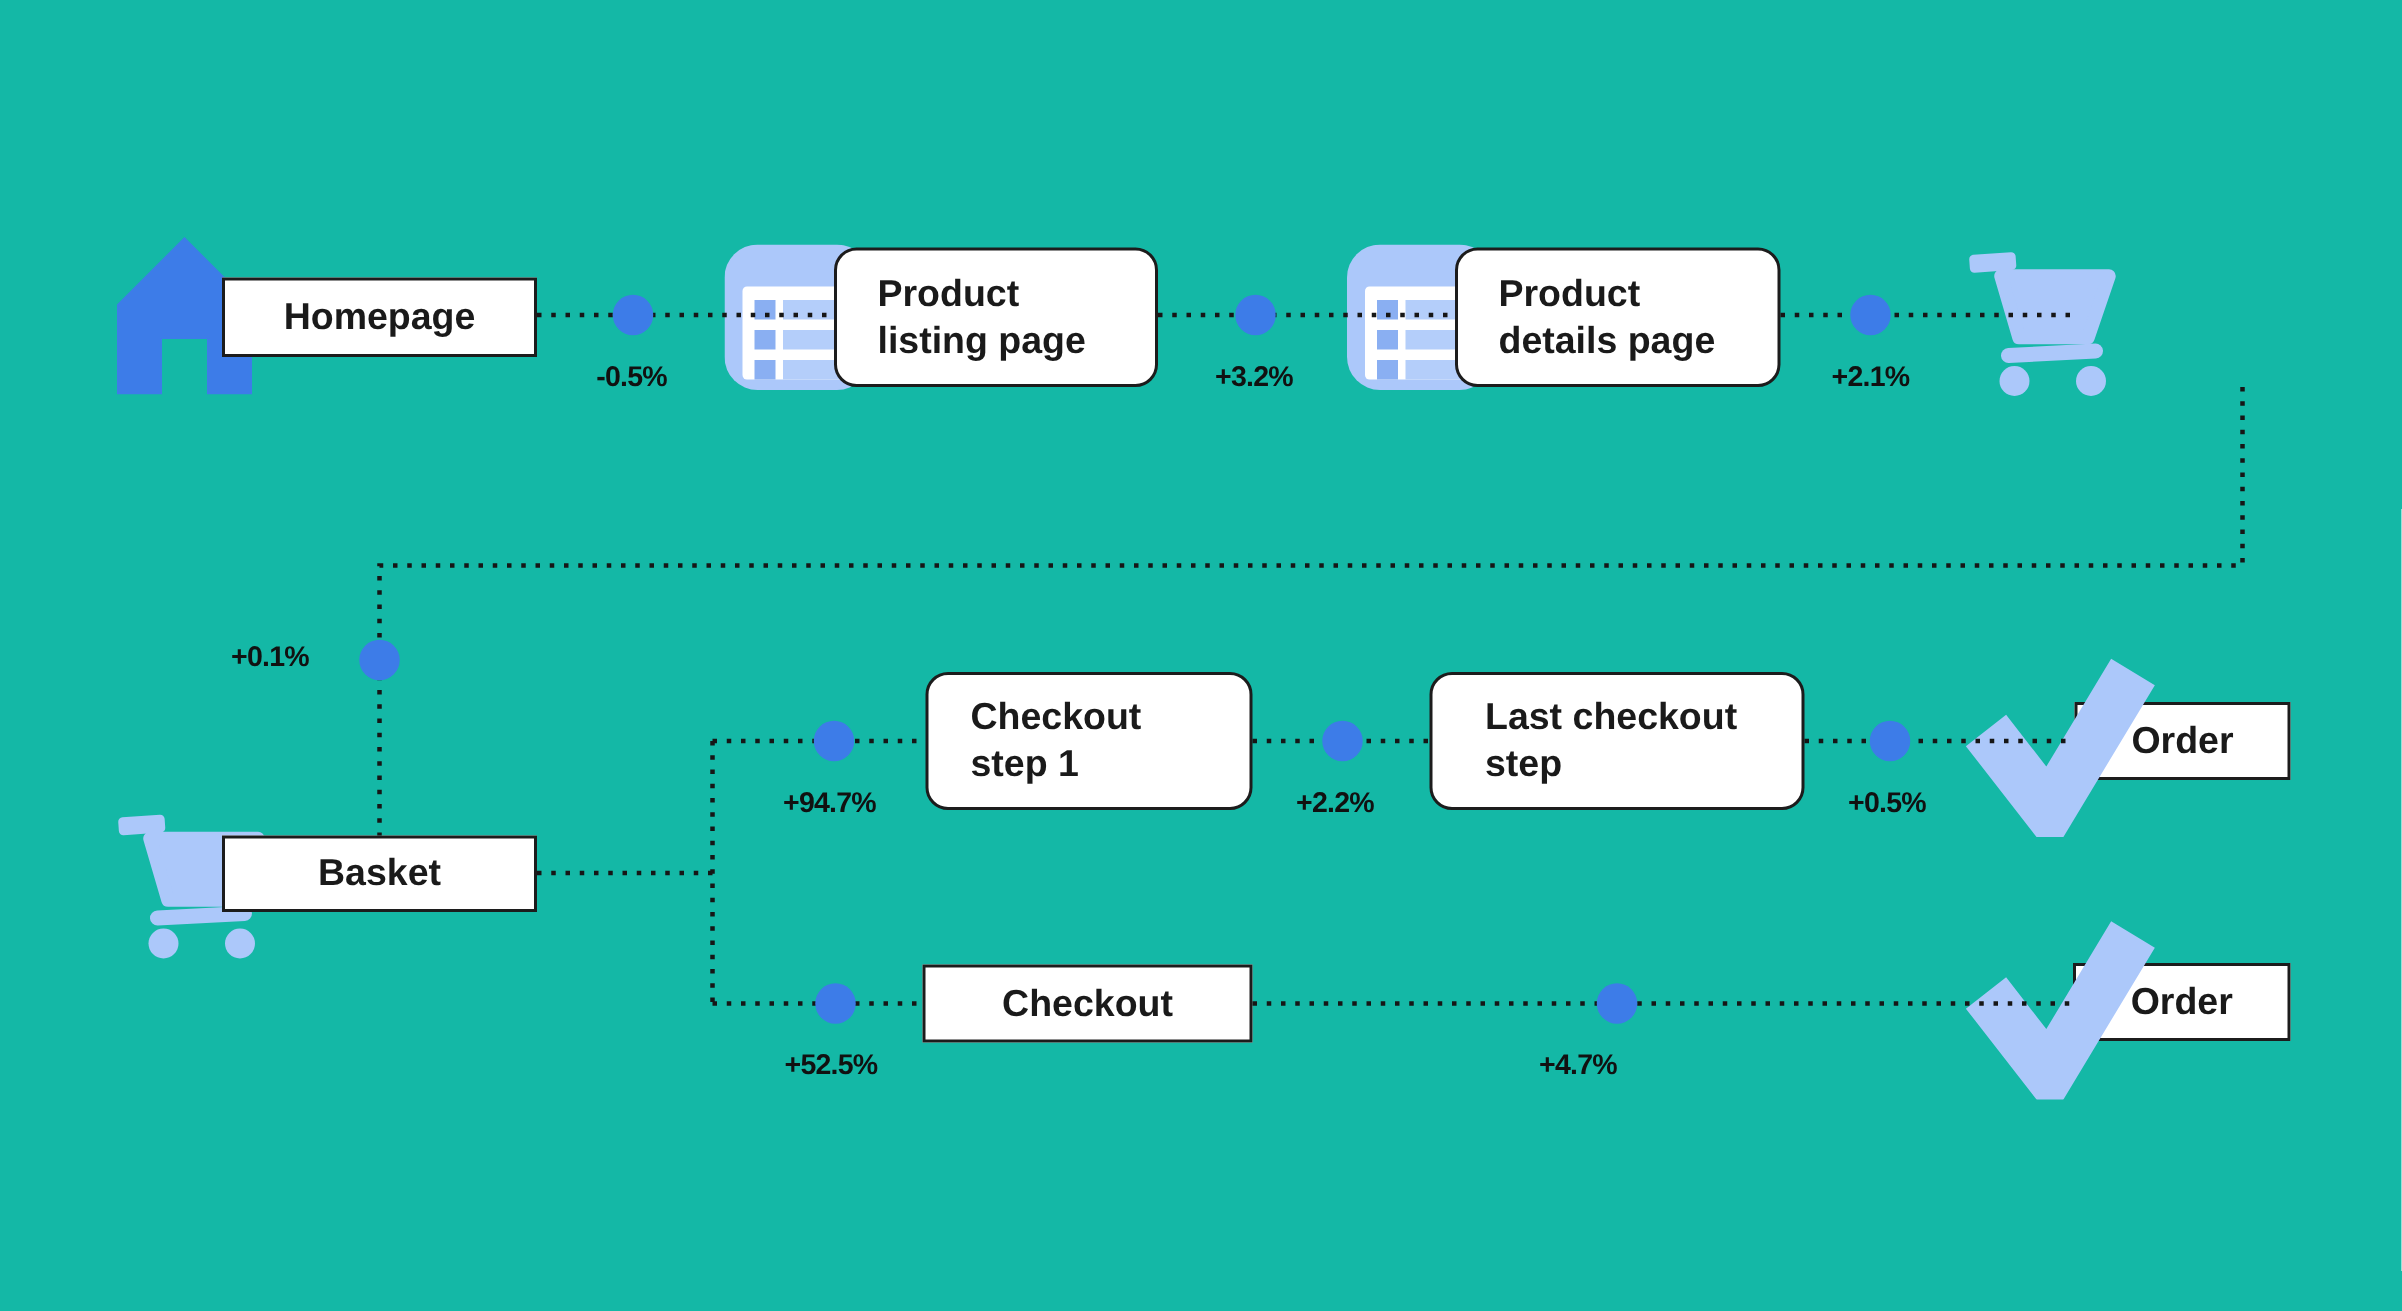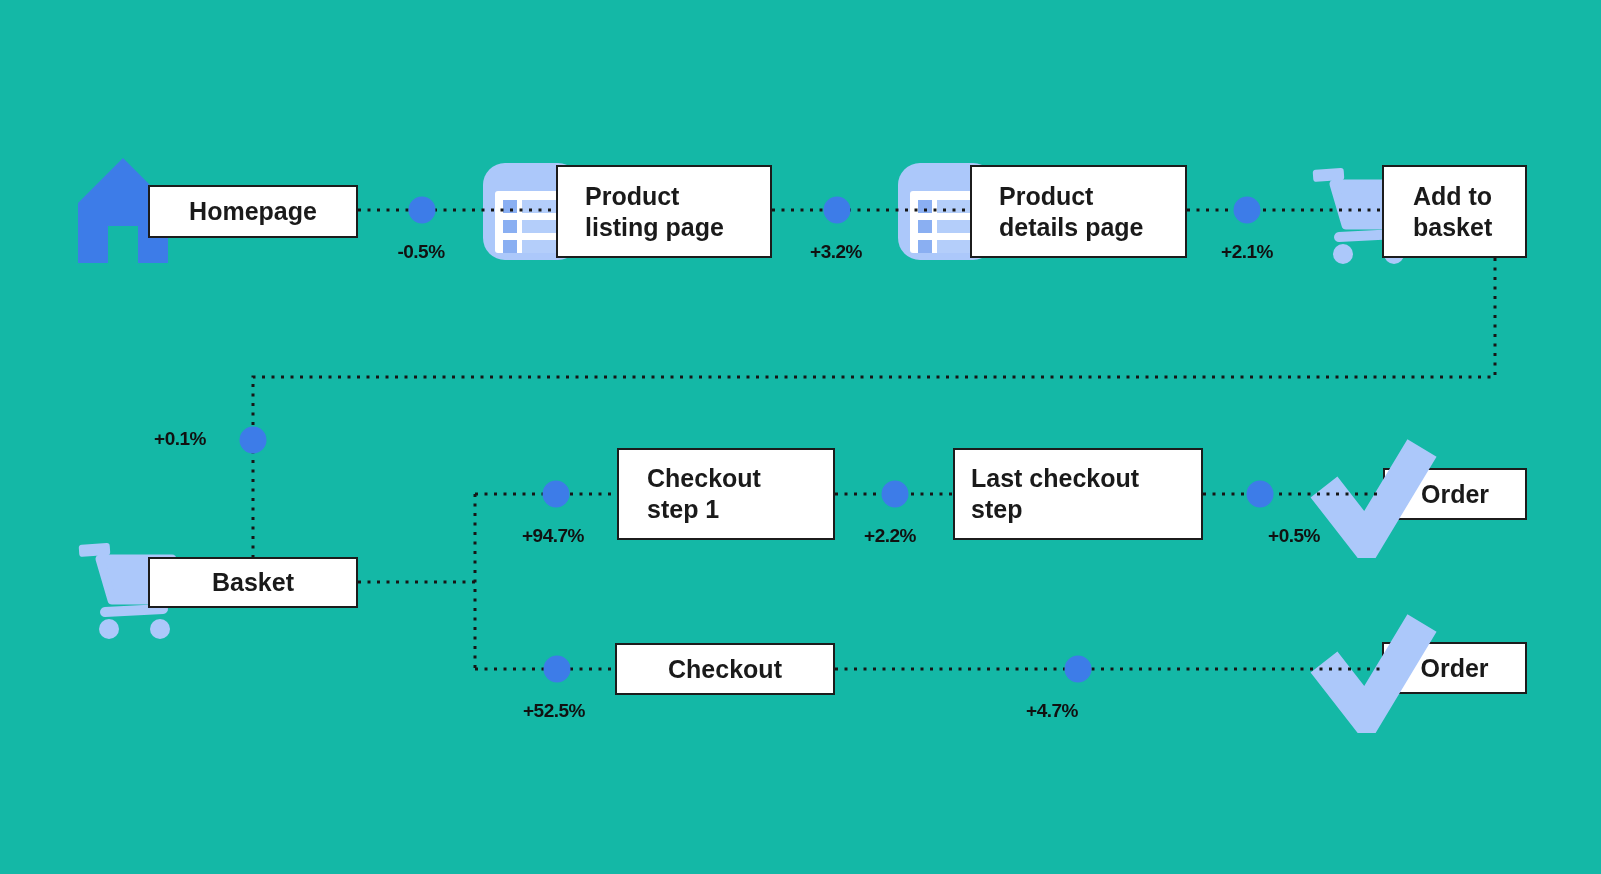--- a/index.html
+++ b/index.html
@@ -7,35 +7,35 @@
   .canvas{position:relative;width:1601px;height:874px;background:#14b8a6;overflow:hidden;}
 
   .icon{position:absolute;z-index:1;}
   .check{position:absolute;z-index:3;}
   #connectors{position:absolute;left:0;top:0;z-index:4;}
 
   .node{position:absolute;background:#fff;border:2.5px solid #1c1c1c;box-sizing:border-box;
         display:flex;align-items:center;z-index:2;color:#1a1a1a;font-weight:bold;
         font-size:25px;line-height:31px;white-space:pre-line;}
   .node.center{justify-content:center;text-align:center;}
-  .node.left{justify-content:flex-start;}
+  .node.left{justify-content:flex-start;border-radius:15px;}
 
   .dot{position:absolute;width:27px;height:27px;border-radius:50%;background:#3D7CE8;
        transform:translate(-50%,-50%);z-index:5;}
   .pct{position:absolute;transform:translate(-50%,-50%);font-weight:bold;font-size:19px;
        color:#111;z-index:5;white-space:nowrap;letter-spacing:-0.5px;}
 
   
   #node-homepage{left:148px;top:185px;width:210px;height:53px;}
   #node-plp{left:556px;top:165px;width:216px;height:93px;padding-left:27px;}
   #node-pdp{left:970px;top:165px;width:217px;height:93px;padding-left:27px;}
   #node-atb{left:1382px;top:165px;width:145px;height:93px;padding-left:29px;}
   #node-basket{left:148px;top:557px;width:210px;height:51px;}
   #node-cs1{left:617px;top:448px;width:218px;height:92px;padding-left:28px;}
-  #node-lcs{left:953px;top:448px;width:250px;height:92px;padding-left:16px;align-items:center;}
+  #node-lcs{left:953px;top:448px;width:250px;height:92px;padding-left:35px;align-items:center;}
   #node-order1{left:1383px;top:468px;width:144px;height:52px;}
   #node-checkout{left:615px;top:643px;width:220px;height:52px;}
   #node-order2{left:1382px;top:642px;width:145px;height:52px;}
 
   
   #icon-home{left:78px;top:158px;}
   #icon-plp{left:483px;top:163px;}
   #icon-pdp{left:898px;top:163px;}
   #icon-cart-top{left:1310px;top:164px;}
   #icon-cart-basket{left:76px;top:538px;}
@@ -44,21 +44,21 @@
 
   
   #dot-1{left:422px;top:210px;} #dot-2{left:837px;top:210px;} #dot-3{left:1247px;top:210px;}
   #dot-4{left:253px;top:440px;}
   #dot-5{left:556px;top:494px;} #dot-6{left:895px;top:494px;} #dot-7{left:1260px;top:494px;}
   #dot-8{left:557px;top:669px;} #dot-9{left:1078px;top:669px;}
 
   
   #pct-1{left:421px;top:252px;} #pct-2{left:836px;top:252px;} #pct-3{left:1247px;top:252px;}
   #pct-4{left:180px;top:439px;text-align:center;}
-  #pct-5{left:553px;top:536px;} #pct-6{left:890px;top:536px;} #pct-7{left:1258px;top:536px;margin-left:36px;}
+  #pct-5{left:553px;top:536px;} #pct-6{left:890px;top:536px;} #pct-7{left:1258px;top:536px;}
   #pct-8{left:554px;top:711px;} #pct-9{left:1052px;top:711px;}
 </style>
 </head>
 <body>
 
 <div class="canvas">
 
   <span class="icon" id="icon-home">
     <svg width="90" height="105" viewBox="0 0 90 105">
       <path d="M45 0 L90 45 L90 105 L60 105 L60 68 L30 68 L30 105 L0 105 L0 45 Z" fill="#3D7CE8"></path>
@@ -119,24 +119,20 @@
     <span>Homepage</span>
   </div>
   <div class="node left" id="node-plp">
     <span>Product
 listing page</span>
   </div>
   <div class="node left" id="node-pdp">
     <span>Product
 details page</span>
   </div>
-  <div class="node left" id="node-atb">
-    <span>Add to
-basket</span>
-  </div>
   <div class="node center" id="node-basket">
     <span>Basket</span>
   </div>
   <div class="node left" id="node-cs1">
     <span>Checkout
 step 1</span>
   </div>
   <div class="node left" id="node-lcs">
     <span>Last checkout
 step</span>

